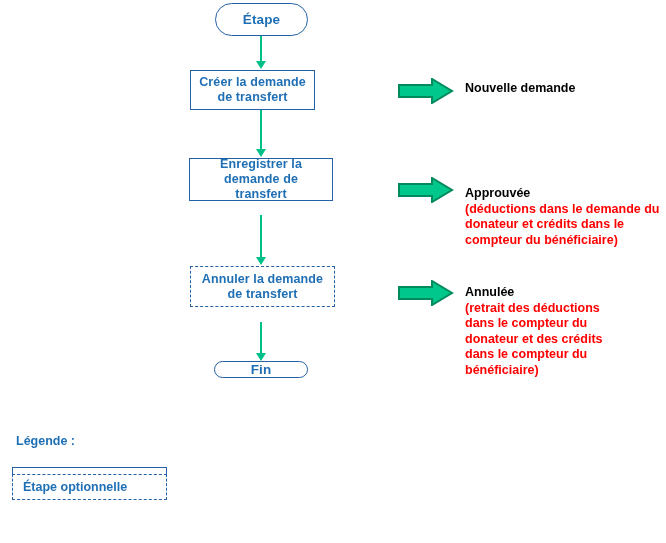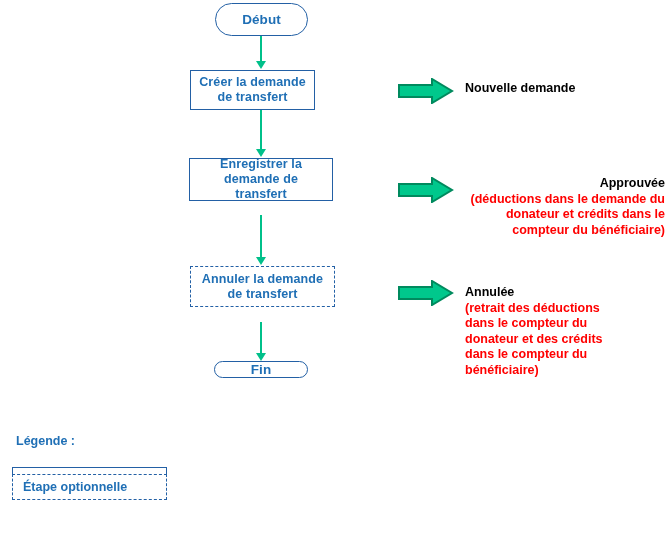--- a/index.html
+++ b/index.html
@@ -114,21 +114,21 @@
   }
   .legend-box.solid  { top: 459px; border: 1.4px solid #2360A5; margin-top: 8px; }
   .legend-box.dashed { top: 474px; border: 1.5px dashed #2360A5; }
 </style>
 </head>
 <body>
 
 <div id="flow-canvas">
 
   <div class="node terminator" style="left:215px; top:3px; width:93px; height:33px;">
-    <span>Début</span>
+    <span>Étape</span>
   </div>
 
   <div class="connector" style="left:260.2px; top:36px; height:26px;"></div>
   <div class="connector-head" style="left:255.5px; top:61px;"></div>
 
   <div class="node process" style="left:190px; top:70px; width:125px; height:40px;">
     <span>Créer la demande<br>de transfert</span>
   </div>
 
   <div class="connector" style="left:260.2px; top:110px; height:39px;"></div>
@@ -157,21 +157,21 @@
   </svg>
 
   <div class="annotation" style="left:465px; top:81px;">
     <span class="ann-title">Nouvelle demande</span>
   </div>
 
   <svg class="block-arrow" style="left:398px; top:177px;" width="56" height="26" viewBox="0 0 56 26">
     <polygon points="1,7 34,7 34,1 54,13 34,25 34,19 1,19" fill="#00C88C" stroke="#008A5E" stroke-width="2"></polygon>
   </svg>
 
-  <div class="annotation" style="left:465px; top:176px; width:200px;text-align:right;">
+  <div class="annotation" style="left:465px; top:186px; width:200px;">
     <span class="ann-title">Approuvée</span>
     <span class="ann-detail">(déductions dans le demande du donateur et crédits dans le compteur du bénéficiaire)</span>
   </div>
 
   <svg class="block-arrow" style="left:398px; top:280px;" width="56" height="26" viewBox="0 0 56 26">
     <polygon points="1,7 34,7 34,1 54,13 34,25 34,19 1,19" fill="#00C88C" stroke="#008A5E" stroke-width="2"></polygon>
   </svg>
 
   <div class="annotation" style="left:465px; top:285px; width:160px;">
     <span class="ann-title">Annulée</span>

